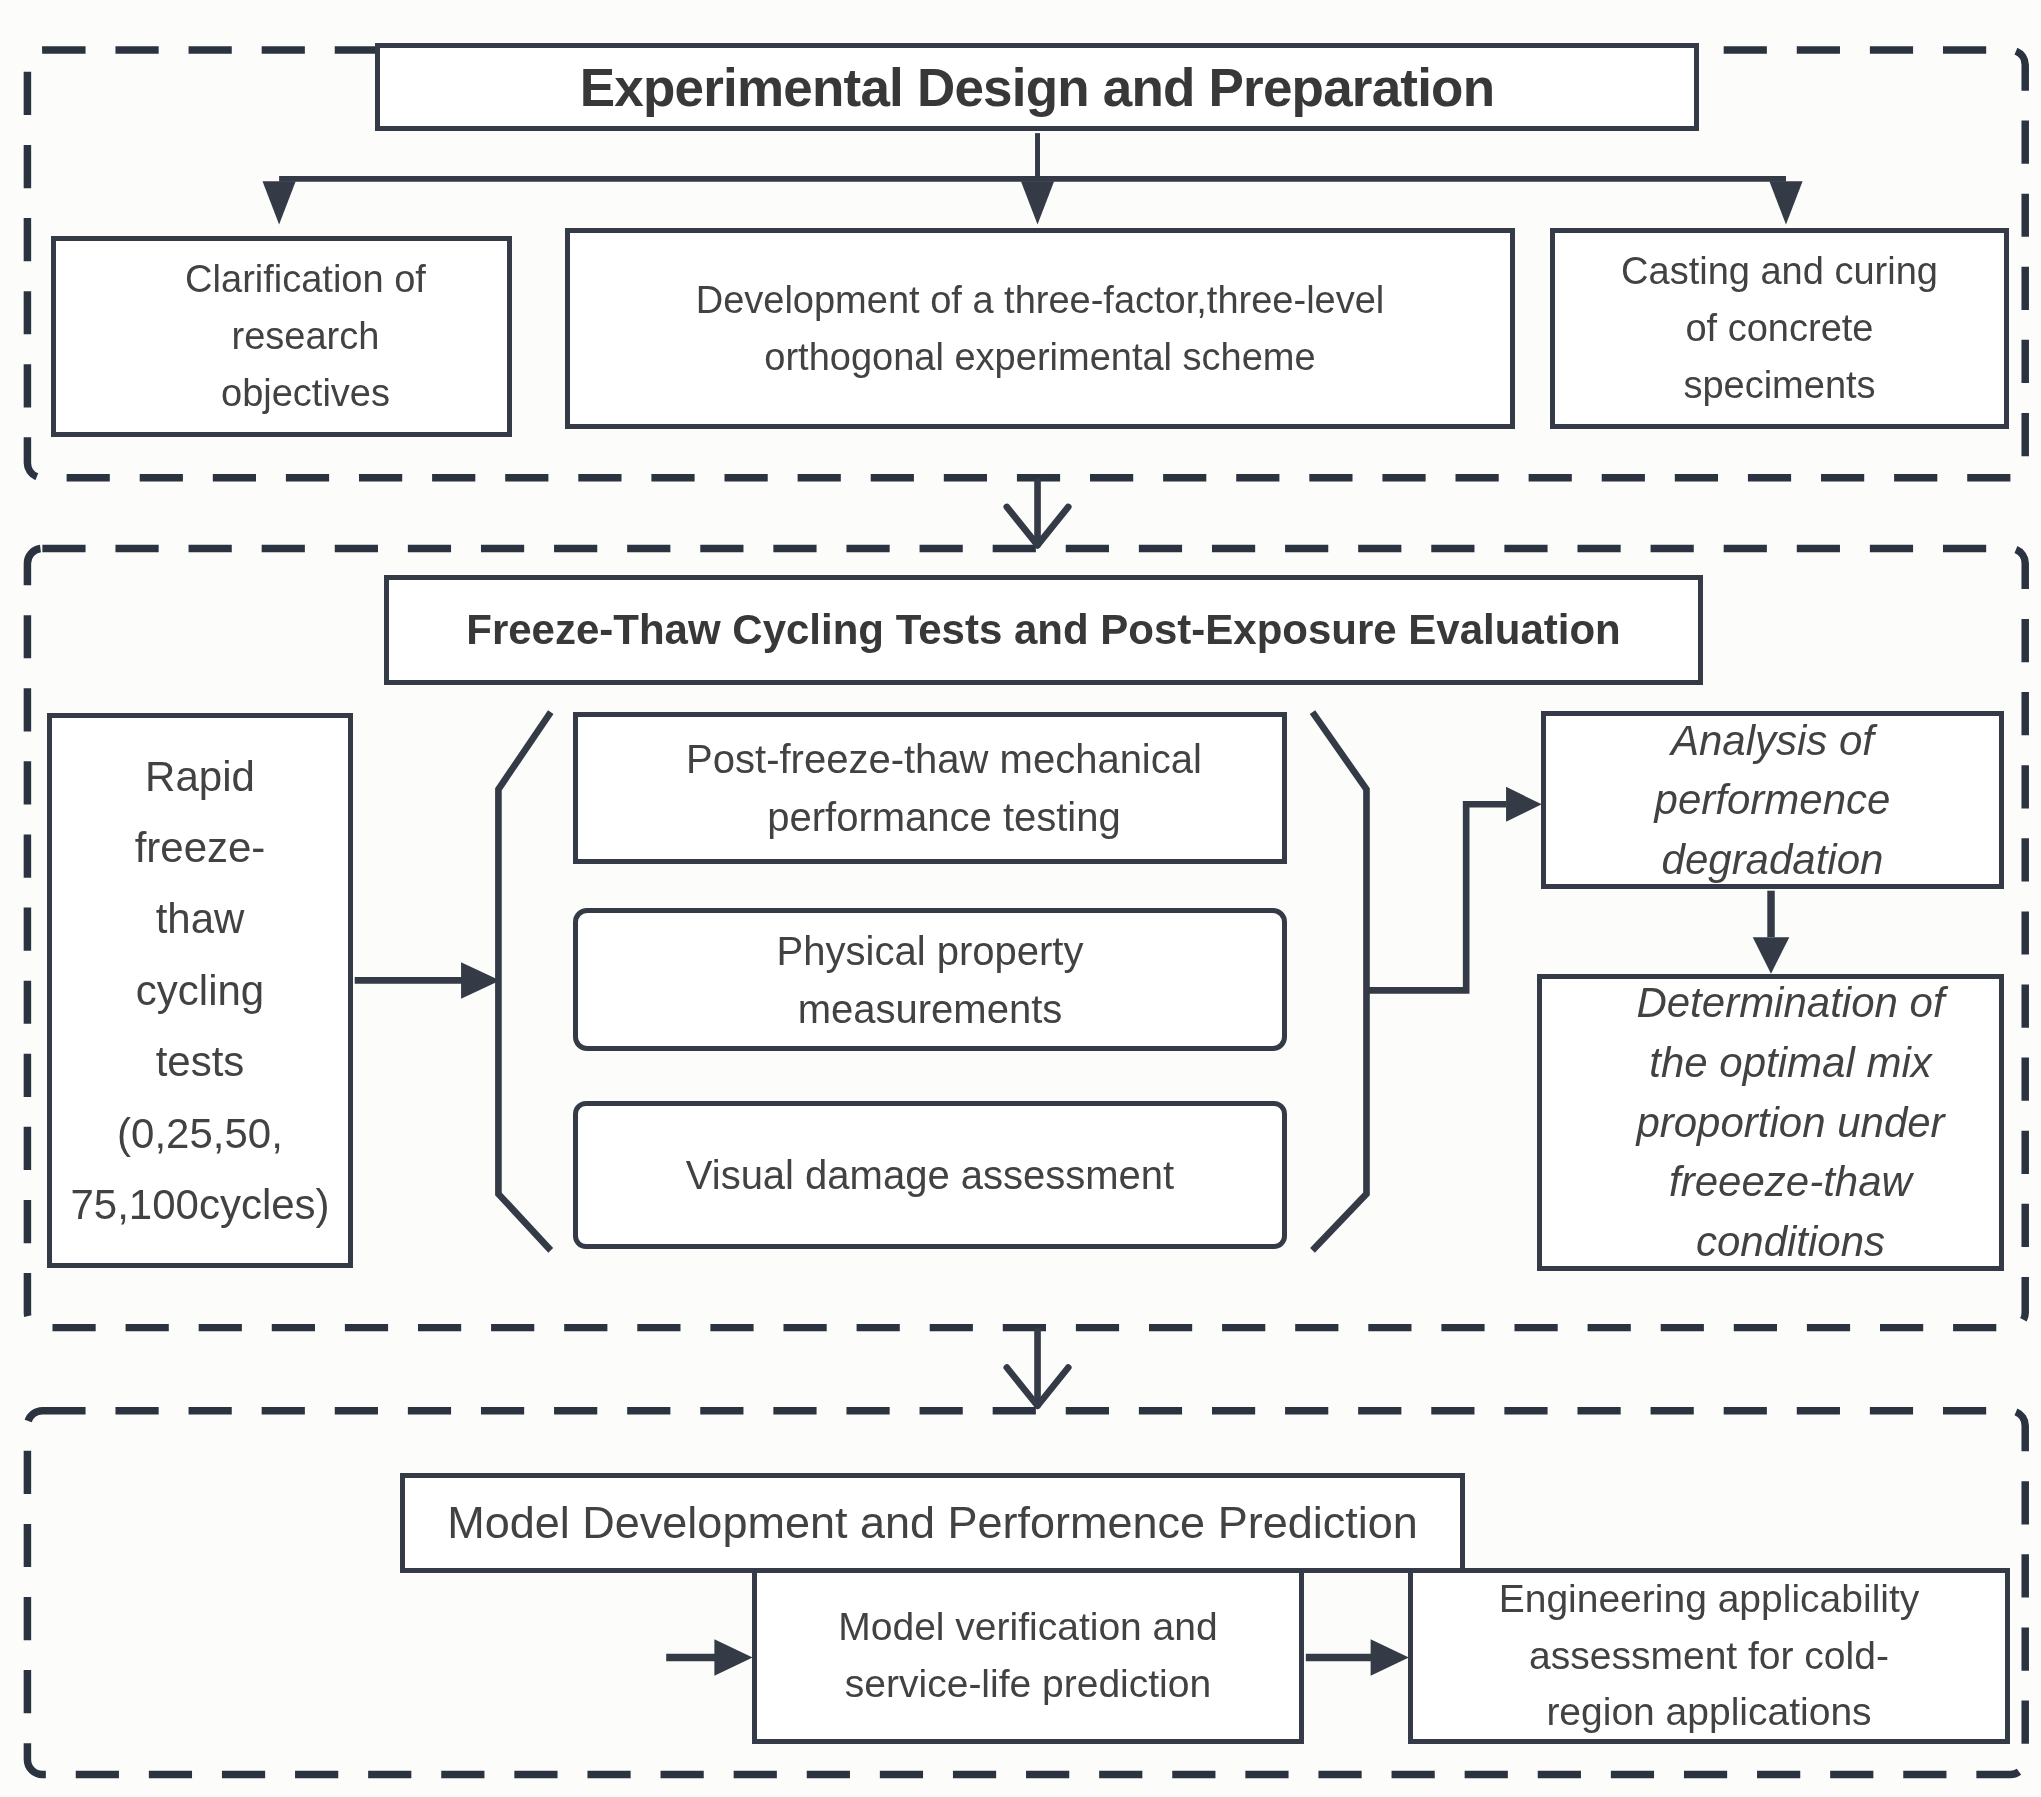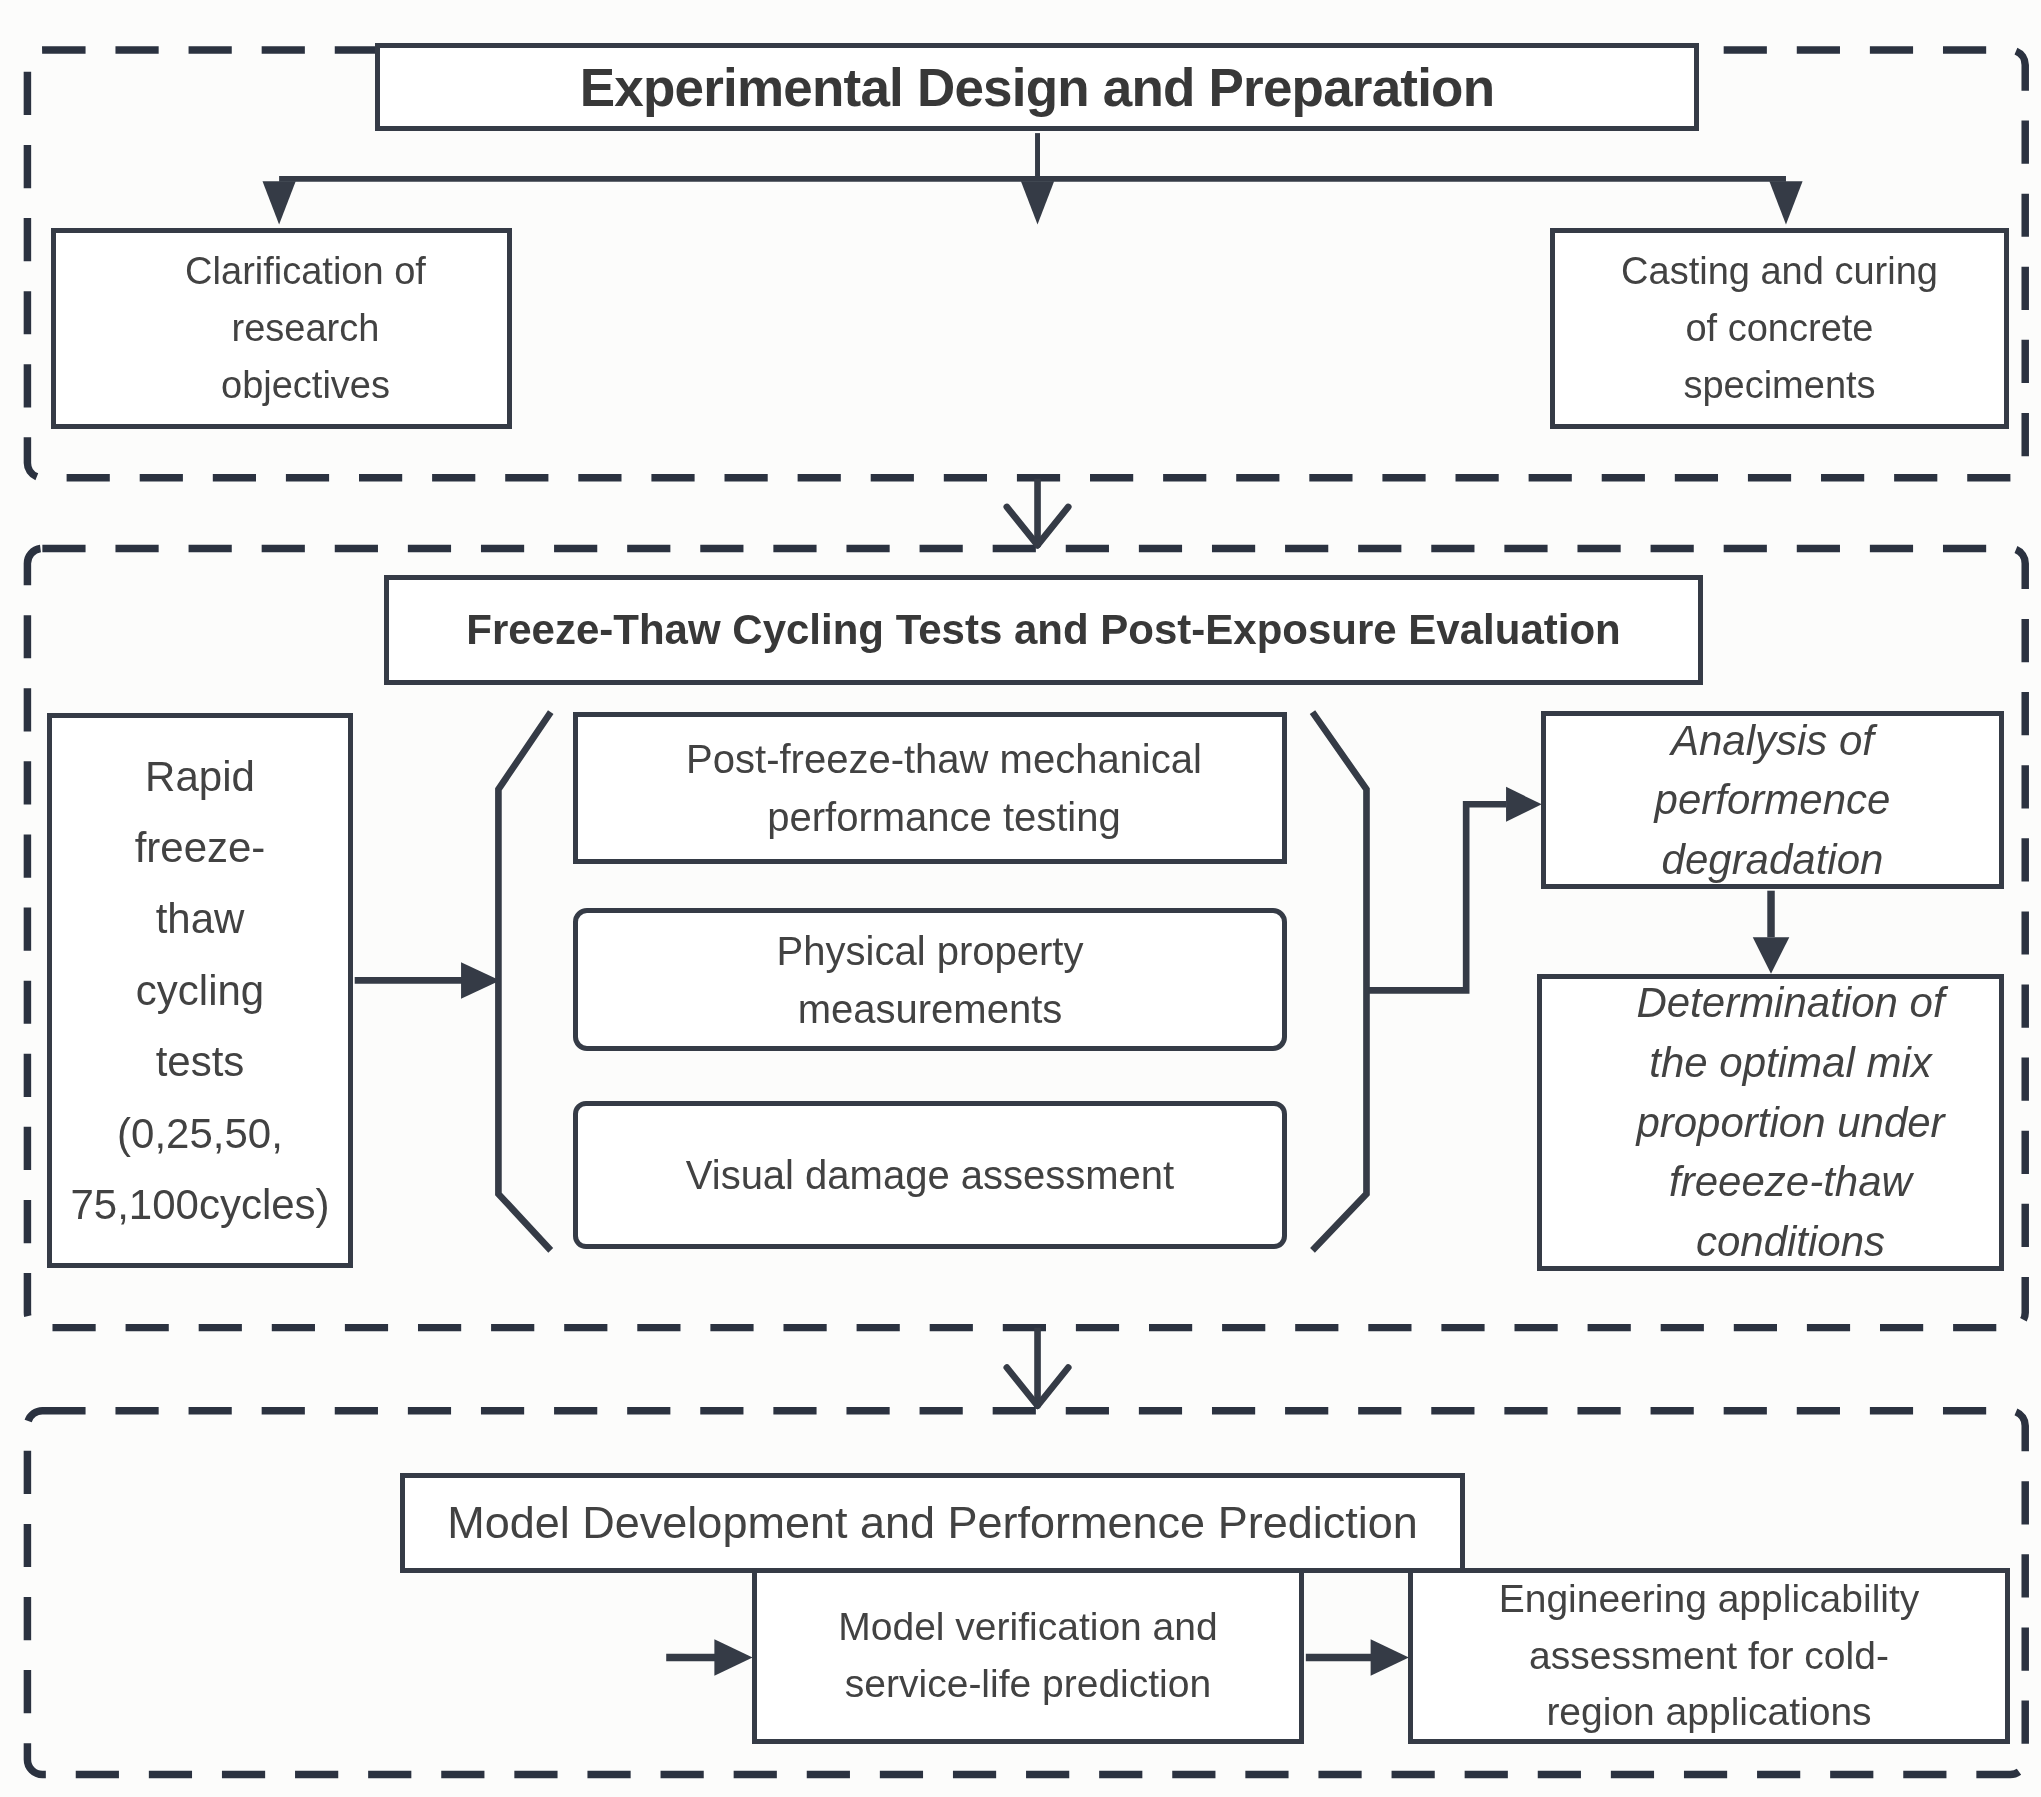--- a/index.html
+++ b/index.html
@@ -78,24 +78,28 @@
     <g>
       <line class="ln" x1="1572" y1="1995" x2="1652" y2="1995" stroke-width="9"></line>
       <polygon class="ar" points="1650,1973 1650,2017 1696,1995"></polygon>
     </g>
   </svg>
 
   <div class="box title1" style="left:375px;top:43px;width:1324px;height:88px;">
     <span class="title1-text">Experimental Design and Preparation</span>
   </div>
 
-  <div class="box fs-s1" style="left:51px;top:228px;width:461px;height:201px;padding-left:48px;">
+  <div class="box fs-s1" style="left:51px;top:236px;width:461px;height:201px;padding-left:48px;">
     <span class="lines">Clarification of
 research
 objectives</span>
+  </div>
+  <div class="box fs-s1" style="left:565px;top:228px;width:950px;height:201px;">
+    <span class="lines">Development of a three-factor,three-level
+orthogonal experimental scheme</span>
   </div>
   <div class="box fs-s1" style="left:1550px;top:228px;width:459px;height:201px;">
     <span class="lines">Casting and curing
 of concrete
 speciments</span>
   </div>
 
   <div class="box" style="left:384px;top:575px;width:1319px;height:110px;">
     <span class="title2-text">Freeze-Thaw Cycling Tests and Post-Exposure Evaluation</span>
   </div>

